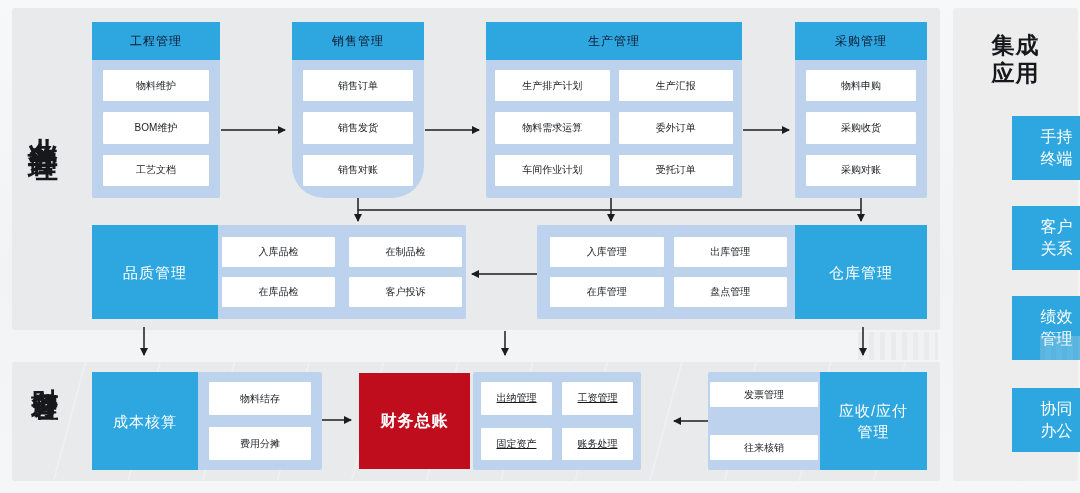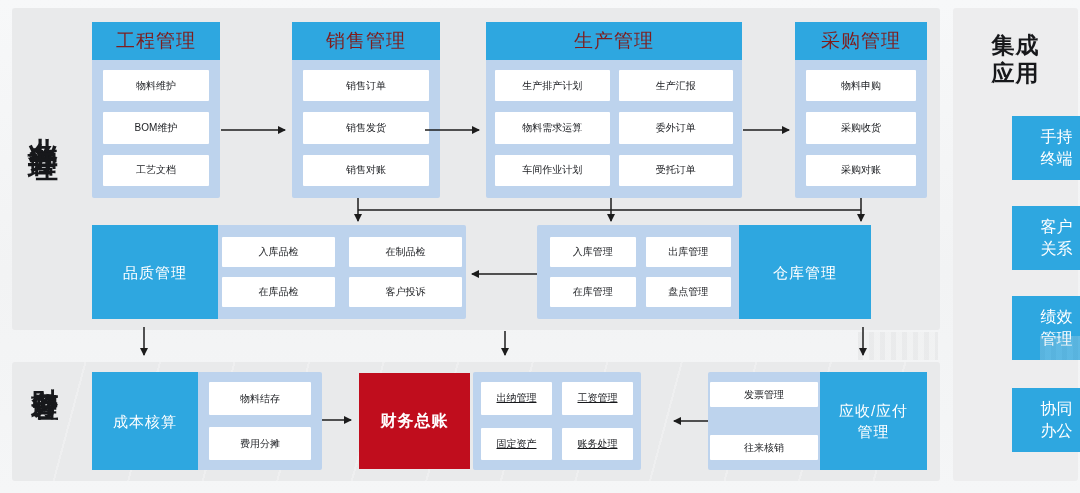--- a/index.html
+++ b/index.html
@@ -15,39 +15,39 @@
   .deco{position:absolute;opacity:.35;background:repeating-linear-gradient(90deg,#d8d9da 0 5px,#eceded 5px 11px);}
   .deco-a{left:858px;top:332px;width:80px;height:28px;}
   .deco-b{left:1040px;top:336px;width:40px;height:24px;opacity:.25;}
 
   .vlabel{position:absolute;writing-mode:vertical-rl;text-orientation:upright;font-weight:bold;line-height:1;}
   .vlabel-business{left:28px;top:113px;font-size:30px;letter-spacing:5px;}
   .vlabel-finance{left:31px;top:367px;font-size:27px;letter-spacing:2px;}
 
   .col{position:absolute;top:22px;height:176px;background:#bdd3ed;display:flex;flex-direction:column;border-radius:2px;}
   .col1{left:92px;width:128px;}
-  .col2{left:292px;width:148px;}
+  .col2{left:292px;width:132px;border-radius:32px;}
   .col3{left:486px;width:256px;}
   .col4{left:795px;width:132px;}
-  .col-header{flex:0 0 38px;background:#2ea7e0;color:#7f1d1d;font-size:19px;letter-spacing:1px;
+  .col-header{flex:0 0 38px;background:#2ea7e0;color:#0f172a;font-size:12px;letter-spacing:1px;
     display:flex;align-items:center;justify-content:center;}
   .col-items{flex:1;display:grid;grid-template-columns:1fr;padding:10px 11px 12px;gap:11px;}
   .col-items.two{grid-template-columns:1fr 1fr;padding:10px 9px 12px;gap:11px 9px;}
   .witem{background:#fff;display:flex;align-items:center;justify-content:center;
     font-size:10px;color:#1a1c20;border-radius:1px;}
 
   .group{position:absolute;background:#bdd3ed;display:flex;border-radius:2px;}
   .bluebox{background:#2ea7e0;color:#fff;font-size:15px;letter-spacing:1px;line-height:1.4;
     display:flex;align-items:center;justify-content:center;text-align:center;white-space:pre-line;}
   .grid2{flex:1;display:grid;grid-template-columns:1fr 1fr;}
   .grid1{flex:1;display:grid;grid-template-columns:1fr;}
   .group-quality{left:92px;top:225px;width:374px;height:94px;}
   .group-quality .bluebox{flex:0 0 126px;}
   .group-quality .grid2{gap:10px 14px;padding:12px 4px;}
-  .group-warehouse{left:537px;top:225px;width:334px;height:94px;}
+  .group-warehouse{left:537px;top:225px;width:390px;height:94px;}
   .group-warehouse .grid2{gap:10px;padding:12px 8px 12px 13px;}
   .group-warehouse .bluebox{flex:0 0 132px;}
   .group-cost{left:92px;top:372px;width:230px;height:98px;}
   .group-cost .bluebox{flex:0 0 106px;}
   .group-cost .grid1{gap:12px;padding:10px 11px;}
   .group-cashier{left:473px;top:372px;width:168px;height:98px;text-decoration:underline;}
   .group-cashier .grid2{gap:13px 10px;padding:10px 8px;}
   .group-invoice{left:708px;top:372px;width:219px;height:98px;}
   .group-invoice .grid1{gap:28px;padding:10px 2px;}
   .group-invoice .bluebox{flex:0 0 107px;}

